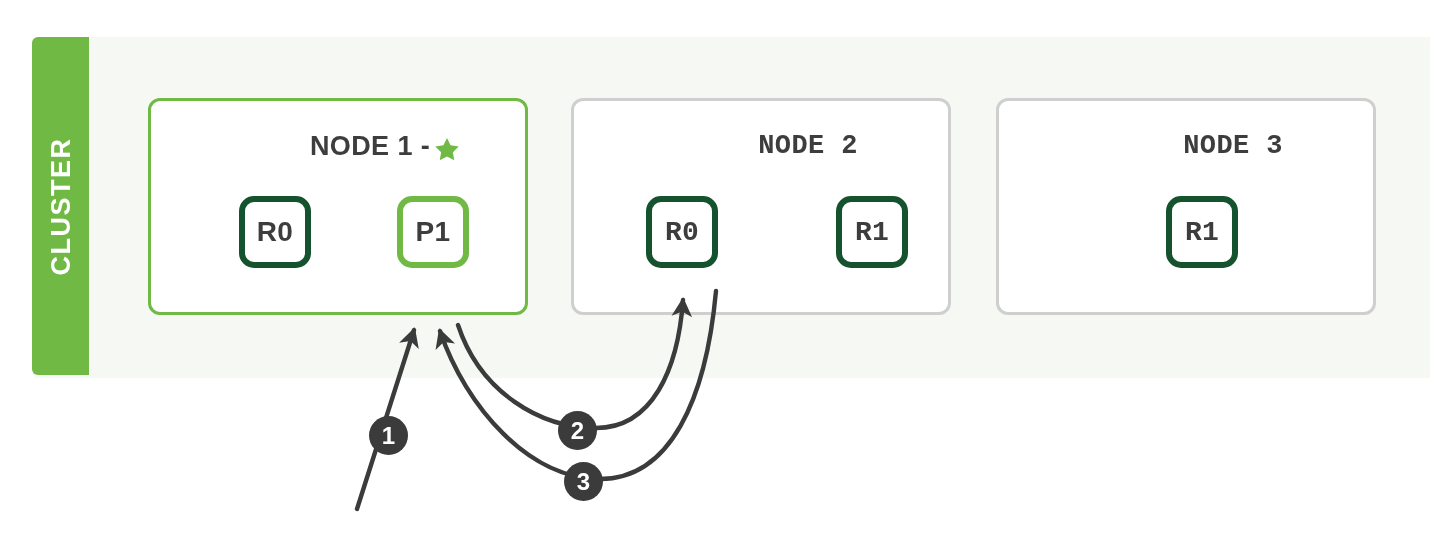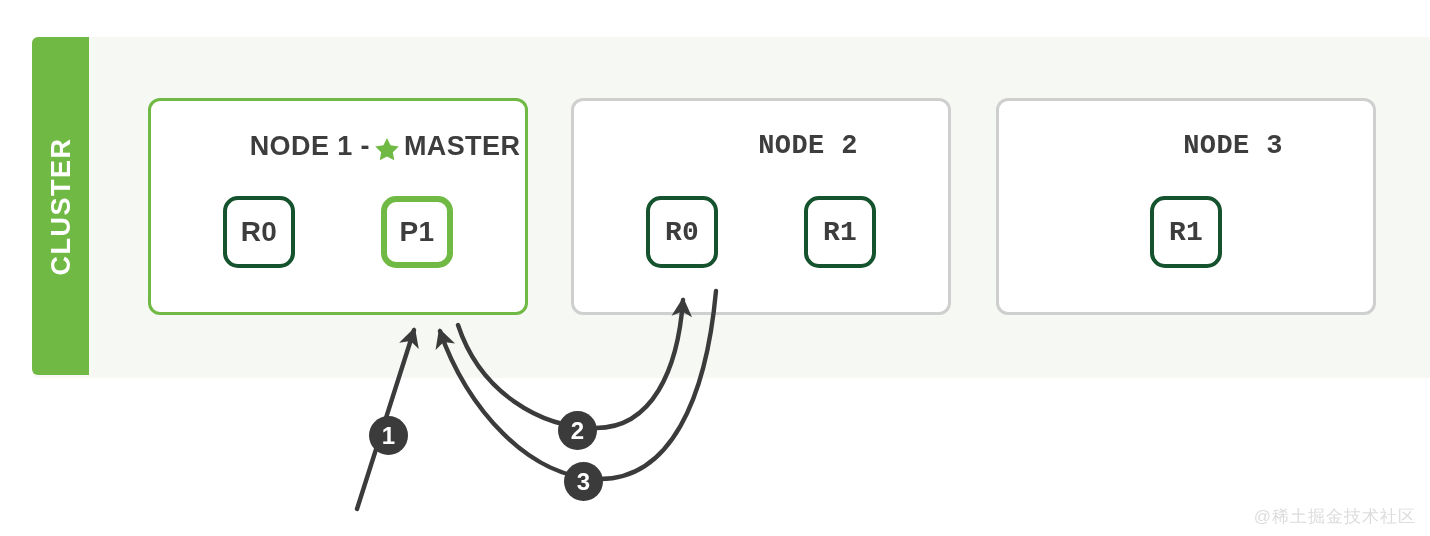--- a/index.html
+++ b/index.html
@@ -114,21 +114,21 @@
     background: #ffffff;
     display: flex;
     align-items: center;
     justify-content: center;
     font-size: 28px;
     font-weight: bold;
     color: #3d3d3d;
     letter-spacing: 0.3px;
   }
   .shard.green { border: 6px solid #6fb944; text-align: right; }
-  .shard.gray  { border: 4px solid #14532d; }
+  .shard.gray  { border: 6px solid #14532d; margin-left: 32px; }
 
   
   #arrows {
     position: absolute;
     left: 0;
     top: 0;
     width: 1430px;
     height: 536px;
     pointer-events: none;
   }
@@ -174,21 +174,20 @@
   </div>
 
   <div class="node-box green" id="node-1">
     <div class="node-title">
       <span>NODE 1 - </span>
       <span class="star-icon">
         <svg viewBox="0 0 24 24" width="26" height="26" aria-hidden="true">
           <polygon points="12,1.8 15.3,8.6 22.8,9.7 17.4,15 18.7,22.4 12,18.9 5.3,22.4 6.6,15 1.2,9.7 8.7,8.6" fill="#6fb944"></polygon>
         </svg>
       </span>
-      <span>MASTER</span>
     </div>
     <div class="shard-row">
       <div class="shard gray">
         <span>R0</span>
       </div>
       <div class="shard green">
         <span>P1</span>
       </div>
     </div>
   </div>
@@ -235,15 +234,14 @@
   <div class="step-badge" id="step-1">
     <span>1</span>
   </div>
   <div class="step-badge" id="step-2">
     <span>2</span>
   </div>
   <div class="step-badge" id="step-3">
     <span>3</span>
   </div>
 
-  <div class="watermark">@稀土掘金技术社区</div>
 
 </div>
 
 </body></html>

